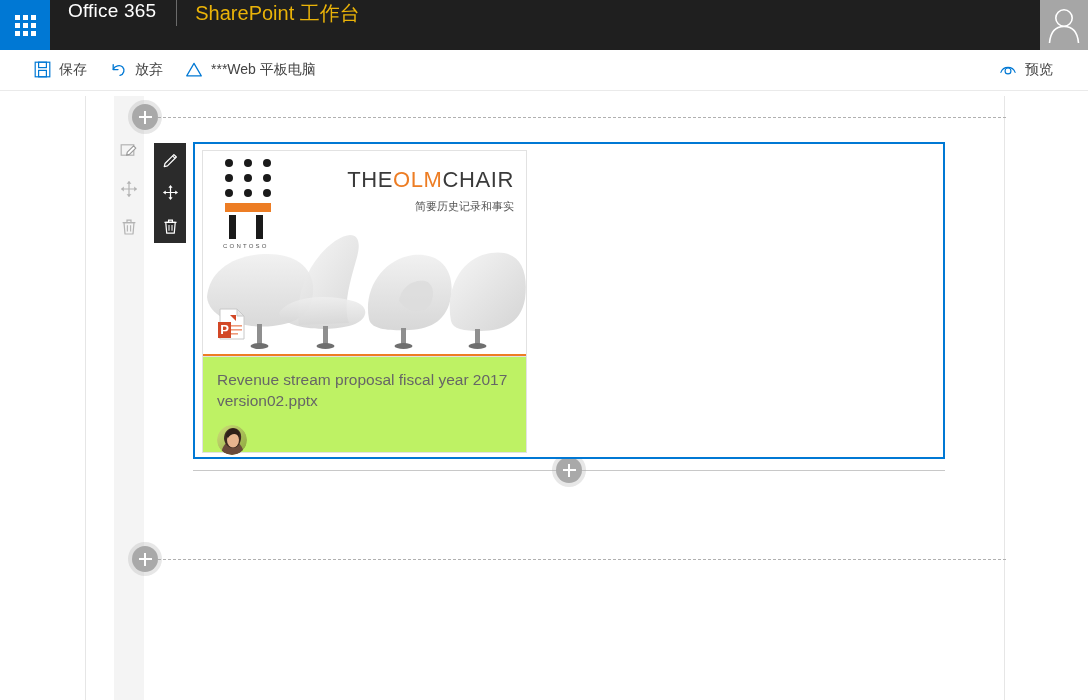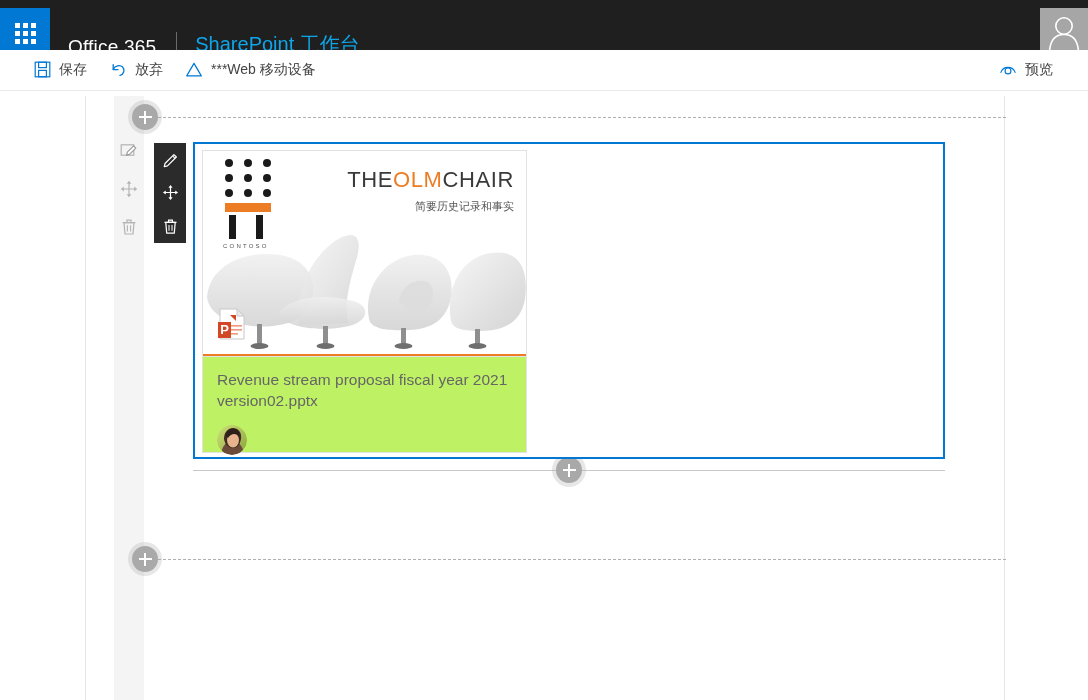--- a/index.html
+++ b/index.html
@@ -10,21 +10,21 @@
     background: #ffffff;
     font-family: "Liberation Sans", "DejaVu Sans", sans-serif;
     overflow: hidden;
   }
 
   
   .suite-bar {
     position: absolute; top: 0; left: 0;
     width: 1088px; height: 58px;
     background: #1f1f1f;
-    display: flex; align-items: flex-end;
+    display: flex; align-items: flex-start;
   }
   .waffle {
     width: 50px; height: 50px;
     background: #0078d4;
     display: flex; align-items: center; justify-content: center;
     cursor: pointer; flex: 0 0 auto;
   }
   .waffle-grid {
     display: grid;
     grid-template-columns: repeat(3, 5px);
@@ -38,21 +38,21 @@
     padding-left: 18px;
     letter-spacing: .2px;
     white-space: nowrap;
   }
   .suite-sep {
     width: 1px; height: 26px;
     background: #6b6b6b;
     margin: 0 18px 0 20px;
   }
   .suite-title {
-    color: #0ea5e9;
+    color: #eab308;
     font-size: 20px;
     white-space: nowrap;
   }
   .suite-spacer { flex: 1 1 auto; }
   .suite-avatar {
     width: 48px; height: 50px;
     background: #a6a6a6;
     display: flex; align-items: center; justify-content: center;
     flex: 0 0 auto; cursor: pointer;
   }
@@ -298,21 +298,21 @@
       </span>
       <span class="cmd-label">放弃</span>
     </div>
 
     <div class="cmd">
       <span class="cmd-icon">
         <svg width="19" height="17" viewBox="0 0 19 17">
           <path d="M9.5 2 L17.2 15.2 L1.8 15.2 Z" fill="none" stroke="#0078d4" stroke-width="1.3" stroke-linejoin="round"></path>
         </svg>
       </span>
-      <span class="cmd-label">***Web 移动设备</span>
+      <span class="cmd-label">***Web 平板电脑</span>
     </div>
 
   </div>
 
   <div class="cmd-right">
 
 
 
     <div class="cmd">
       <span class="cmd-icon">
@@ -435,21 +435,21 @@
             <rect x="11" y="21" width="14" height="1.6" fill="#ee9a7a"></rect>
             <rect x="11" y="25" width="10" height="1.6" fill="#ee9a7a"></rect>
             <rect x="1" y="14" width="13" height="16" fill="#d24726"></rect>
             <text x="7.5" y="26" font-family="Liberation Sans, sans-serif" font-size="13" font-weight="bold" fill="#ffffff" text-anchor="middle">P</text>
           </svg>
 
         </div>
       </div>
 
       <div class="card-body">
-        <div class="card-title">Revenue stream proposal fiscal year 2021 version02.pptx</div>
+        <div class="card-title">Revenue stream proposal fiscal year 2017 version02.pptx</div>
         <div class="card-person">
           <div class="avatar">
             <svg width="30" height="30" viewBox="0 0 30 30">
               <defs>
                 <clipPath id="avclip">
                     <circle cx="15" cy="15" r="15"></circle>
                   </clipPath>
                 <linearGradient id="bgr" x1="0" y1="0" x2="1" y2="1">
                   <stop offset="0%" stop-color="#cfe07a"></stop>
                   <stop offset="100%" stop-color="#8aa33c"></stop>

